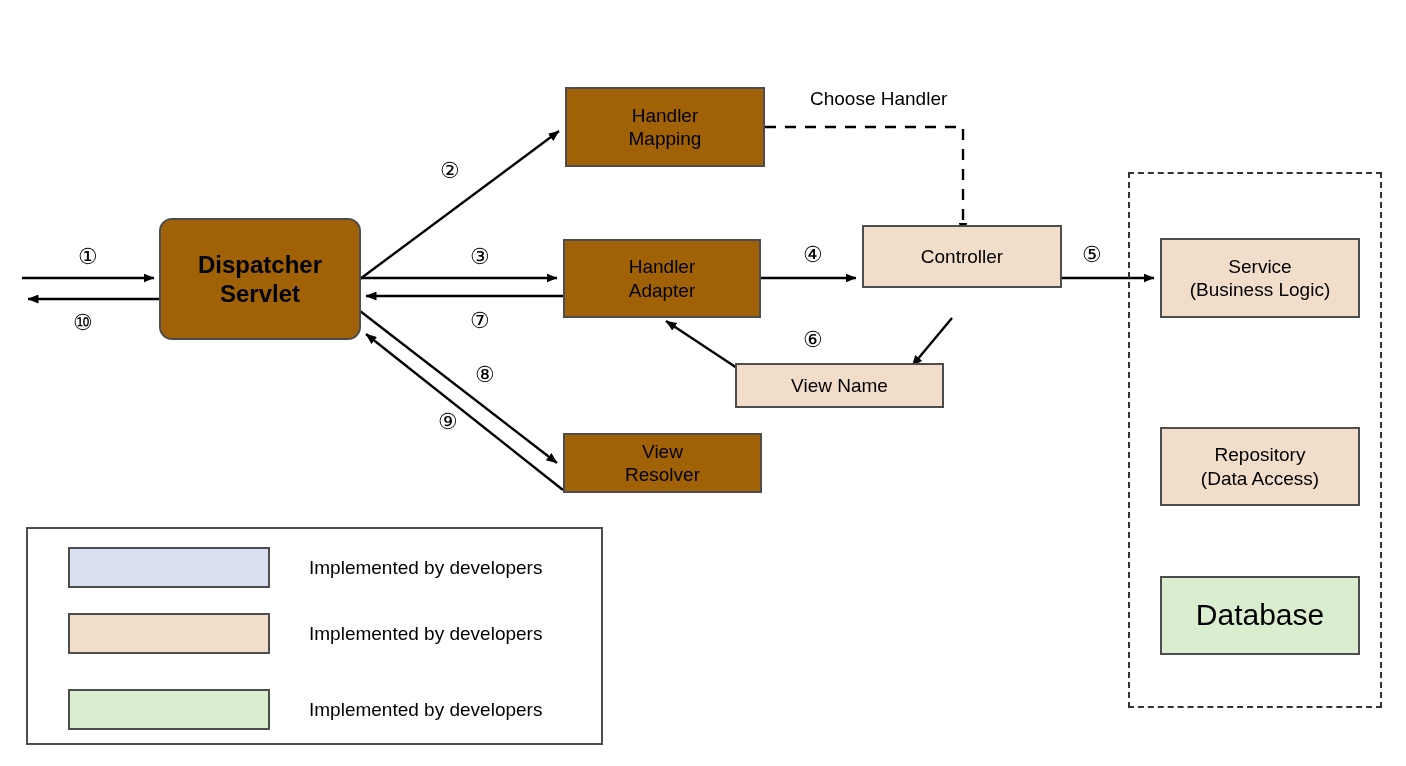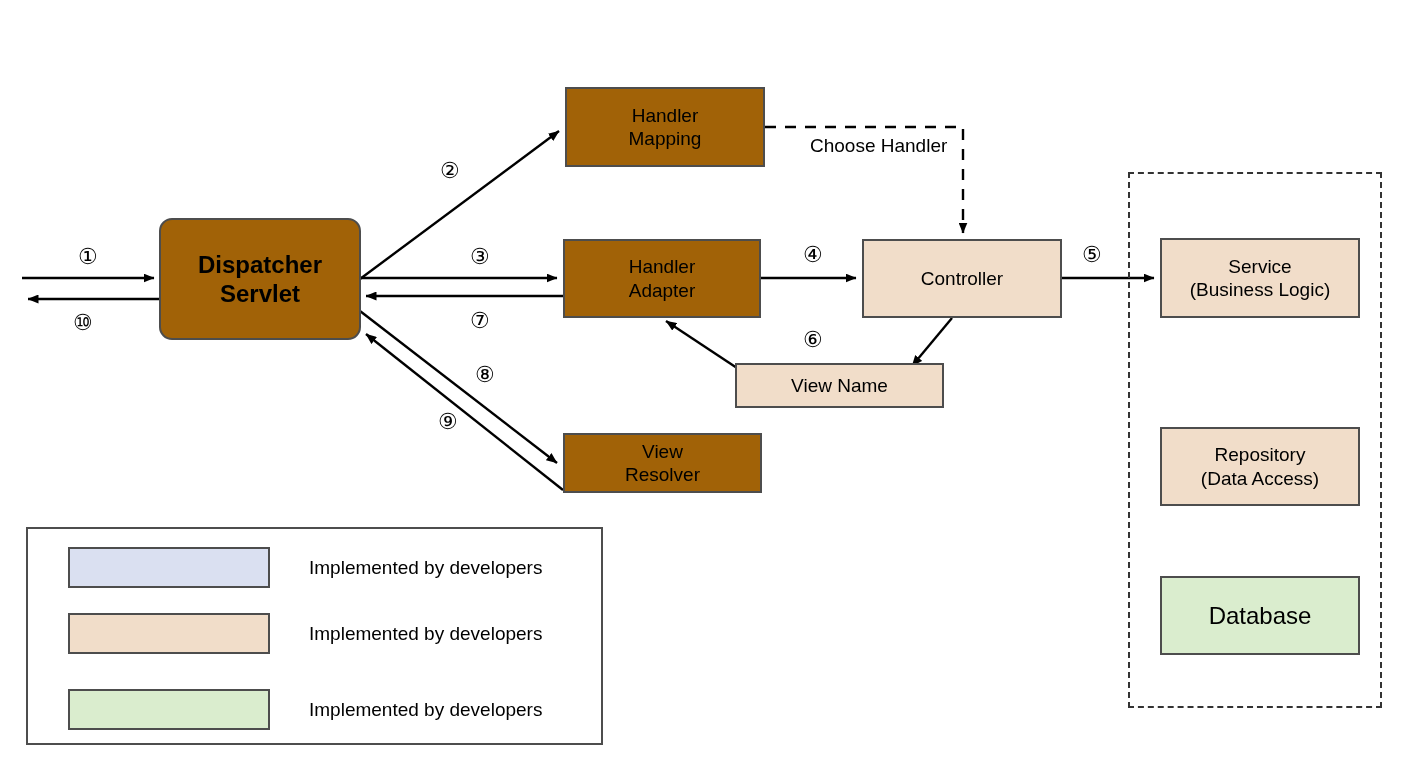--- a/index.html
+++ b/index.html
@@ -38,21 +38,21 @@
   }
   .node.blue   { background: #a16207; }
   .node.orange { background: #f1ddc9; }
   .node.green  { background: #daedce; }
 
   .node.dispatcher {
     font-weight: bold;
     font-size: 24px;
     border-radius: 13px;
   }
-  .node.database { font-size: 24px; }
+  .node.database { font-size: 30px; }
 
   .free-label {
     position: absolute;
     color: #000000;
     font-size: 19px;
     white-space: nowrap;
     z-index: 4;
   }
   .step-label {
     position: absolute;
@@ -136,35 +136,35 @@
 
       <path d="M563,490 L366,334" marker-end="url(#ah)"></path>
     </g>
 
     <path d="M765,127 L963,127 L963,233" stroke="#000000" stroke-width="2.4" fill="none" stroke-dasharray="11,9" marker-end="url(#ahd)"></path>
   </svg>
 
   <div class="group-frame" style="left:1128px; top:172px; width:254px; height:536px;"></div>
 
 
-  <div class="free-label" style="left:810px; top:88px;margin-top:47px;">Choose Handler</div>
+  <div class="free-label" style="left:810px; top:88px;">Choose Handler</div>
 
   <div class="node blue dispatcher" style="left:159px; top:218px; width:202px; height:122px;">Dispatcher
 Servlet</div>
 
   <div class="node blue" style="left:565px; top:87px; width:200px; height:80px;">Handler
 Mapping</div>
 
   <div class="node blue" style="left:563px; top:239px; width:198px; height:79px;">Handler
 Adapter</div>
 
   <div class="node blue" style="left:563px; top:433px; width:199px; height:60px;">View
 Resolver</div>
 
-  <div class="node orange" style="left:862px; top:239px; width:200px; height:79px;">Controller</div>
+  <div class="node orange" style="left:862px; top:225px; width:200px; height:63px;">Controller</div>
 
   <div class="node orange" style="left:735px; top:363px; width:209px; height:45px;">View Name</div>
 
   <div class="node orange" style="left:1160px; top:238px; width:200px; height:80px;">Service
 (Business Logic)</div>
 
   <div class="node orange" style="left:1160px; top:400px; width:200px; height:79px;margin-top:27px;">Repository
 (Data Access)</div>
 
   <div class="node green database" style="left:1160px; top:576px; width:200px; height:79px;">Database</div>

